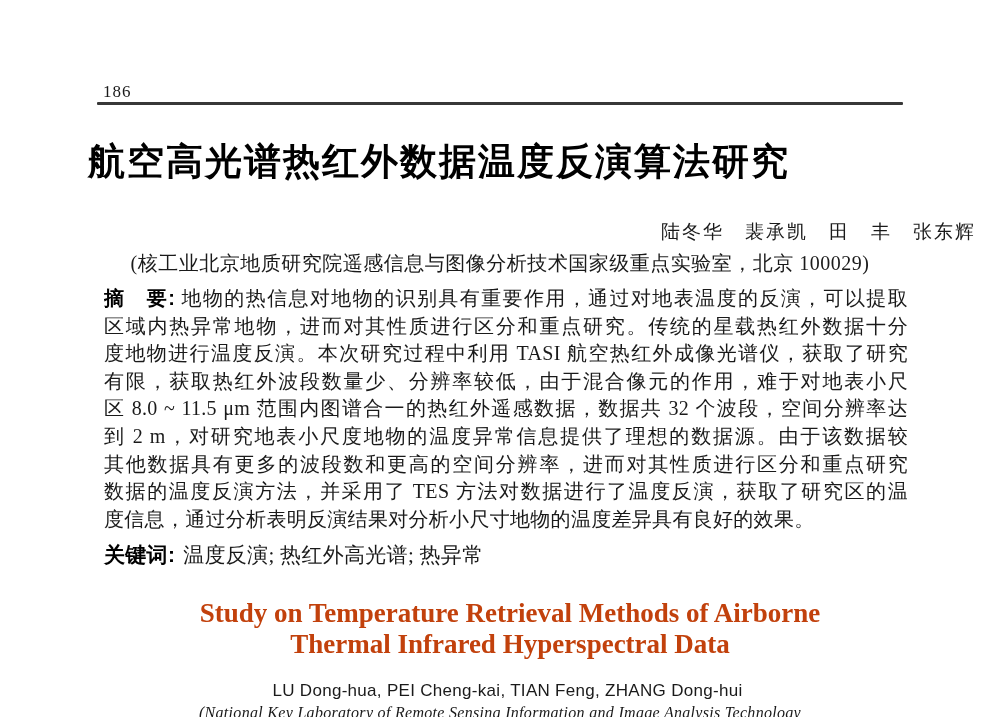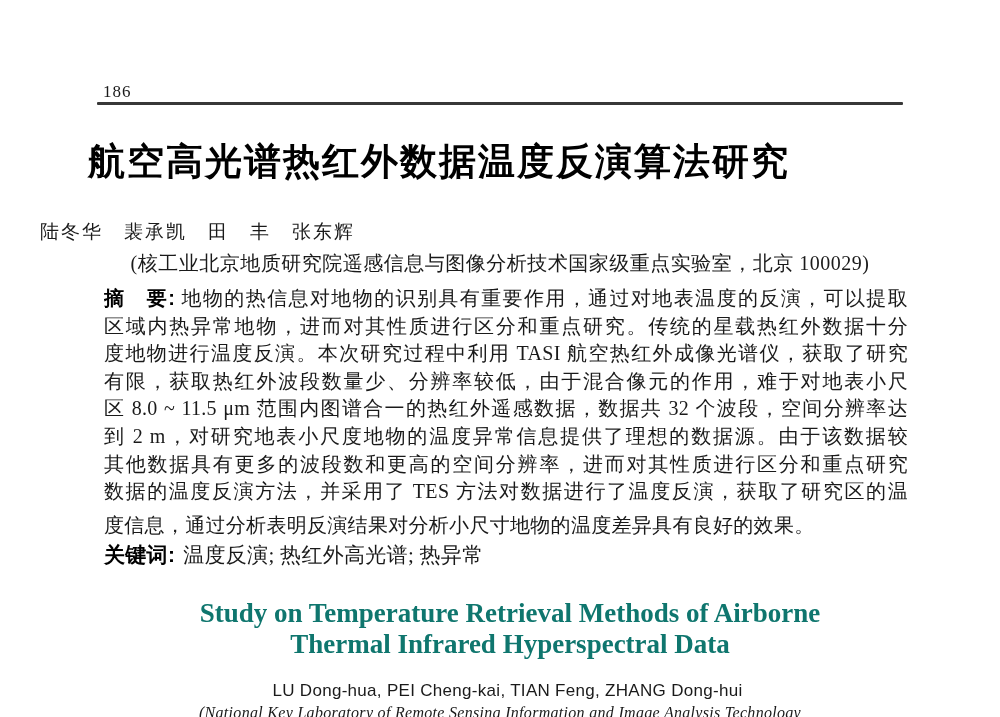--- a/index.html
+++ b/index.html
@@ -49,21 +49,21 @@
     letter-spacing: 2px;
     color: #000;
     white-space: nowrap;
   }
 
   .authors-zh {
     position: absolute;
     left: 0; top: 219px;
     width: 976px;
     padding-left: 40px;
-    text-align: left;
+    text-align: right;
     font-size: 19px;
     letter-spacing: 2px;
     white-space: nowrap;
   }
 
   .affil-zh {
     position: absolute;
     left: 0; top: 250px;
     width: 1000px;
     text-align: center;
@@ -83,21 +83,20 @@
     line-height: 27.6px;
     font-size: 20px;
     letter-spacing: 0.3px;
     text-align: justify;
     text-align-last: justify;
     overflow: hidden;
     white-space: nowrap;
   }
   .abs-line.last {
     text-align-last: left;
-    margin-top: 6px;
   }
   .abs-label, .kw-label {
     font-family: "Liberation Sans", "DejaVu Sans", sans-serif;
     font-weight: bold;
     color: #000;
   }
 
   .keywords {
     position: absolute;
     left: 104px; top: 541px;
@@ -112,21 +111,21 @@
   .title-en {
     position: absolute;
     left: 0; top: 598px;
     width: 1000px;
     padding-left: 20px;
     text-align: center;
     font-family: "Liberation Serif", "DejaVu Serif", serif;
     font-weight: bold;
     font-size: 27px;
     line-height: 31px;
-    color: #0f766e;
+    color: #c2410c;
   }
 
   .authors-en {
     position: absolute;
     left: 0; top: 681px;
     width: 1000px;
     padding-left: 15px;
     text-align: center;
     font-family: "Liberation Sans", "DejaVu Sans", sans-serif;
     font-size: 17px;

